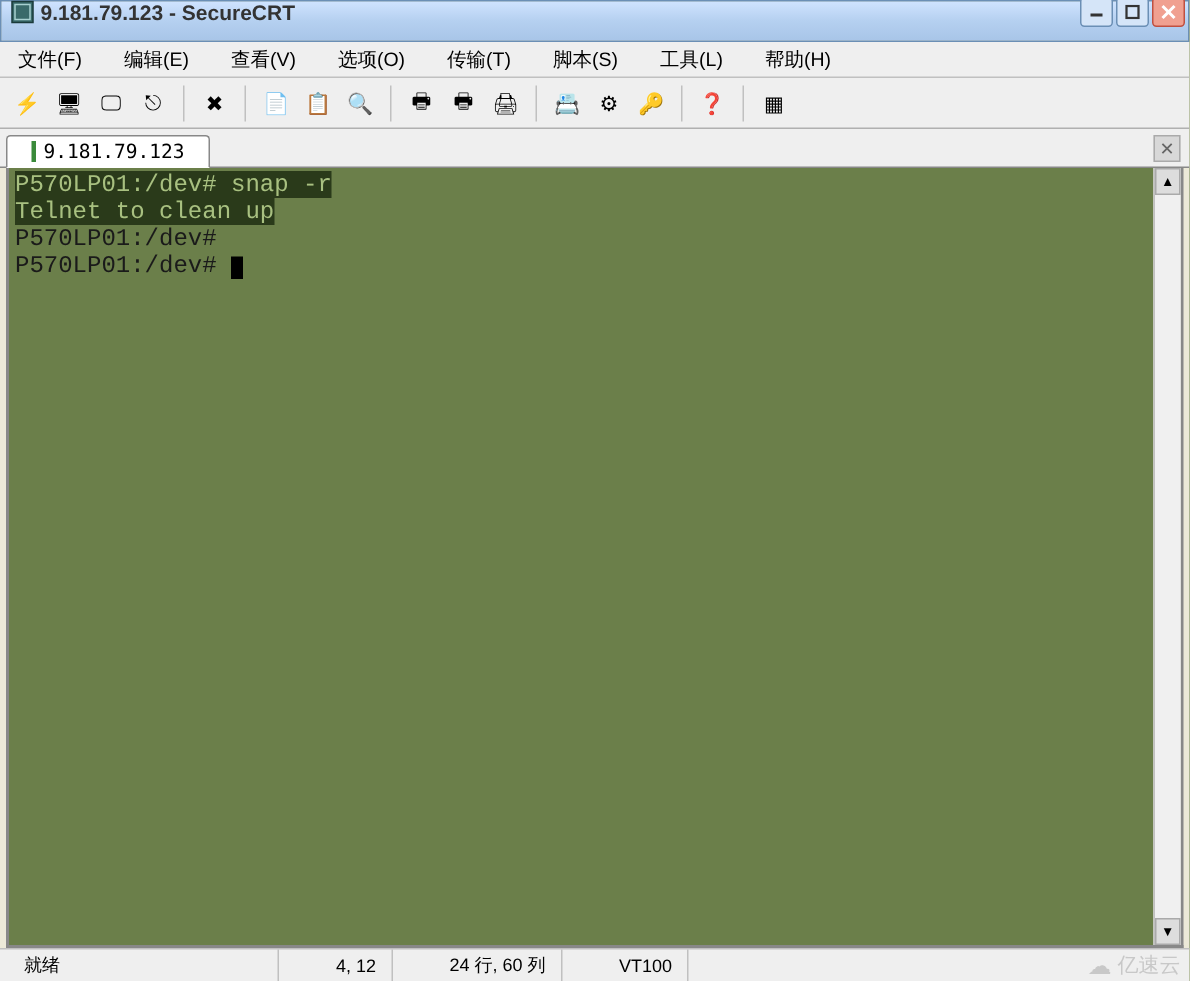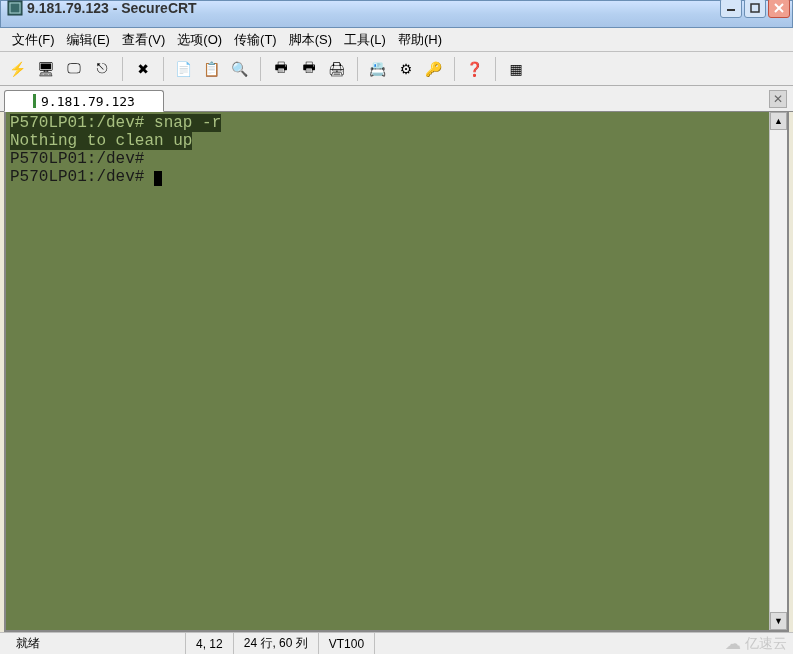--- a/index.html
+++ b/index.html
@@ -44,21 +44,21 @@
   }
   .winbtn.close { background: #f0a090; border-color: #c05040; color: #fff; font-weight: bold; }
   
   .menubar {
     height: 24px;
     background: #efefef;
     border-bottom: 1px solid #c0c0c0;
     display: flex;
     align-items: center;
     padding: 0 6px;
-    gap: 0;
+    gap: 16px;
   }
   .menubar .menu-item {
     padding: 2px 6px;
     cursor: pointer;
     font-size: 13px;
     color: #000;
   }
   
   .toolbar {
     height: 34px;
@@ -86,21 +86,21 @@
     display: flex;
     align-items: flex-end;
     padding: 0 4px;
     position: relative;
   }
   .tab {
     height: 22px;
     background: #fff;
     border: 1px solid #888;
     border-bottom: 1px solid #fff;
-    padding: 2px 28px;
+    padding: 2px 16px;
     font-size: 13px;
     font-family: "SimSun", monospace;
     display: flex; align-items: center;
     border-top-left-radius: 3px;
     border-top-right-radius: 3px;
     margin-bottom: -1px;
     cursor: pointer;
   }
   .tab .green-bar {
     width: 3px; height: 14px; background: #3a8a3a; margin-right: 5px;
@@ -163,21 +163,21 @@
   
   .statusbar {
     height: 22px;
     background: #efefef;
     border-top: 1px solid #c0c0c0;
     display: flex;
     align-items: center;
     font-size: 12px;
     padding: 0 6px;
     position: absolute;
-    bottom: 0; left: 0; right: 0;
+    bottom: 0; left: 0; right: 0; gap: 28px;
   }
   .statusbar .cell {
     padding: 0 10px;
     border-right: 1px solid #c0c0c0;
     height: 100%;
     display: flex; align-items: center;
   }
   .statusbar .cell.first { flex: 0 0 180px; border-left: none; }
   .statusbar .cell.protocol { flex: 0 0 130px; }
   .statusbar .watermark {
@@ -257,21 +257,21 @@
 
 <div class="tabbar">
   <div class="tab">
     <span class="green-bar"></span>
     <span>9.181.79.123</span>
   </div>
   <div class="tab-close">✕</div>
 </div>
 
 <div class="terminal-wrap">
-  <div class="terminal" id="terminal"><div><span class="hl">P570LP01:/dev# snap -r</span></div><div><span class="hl">Nothing to clean up</span></div><div>P570LP01:/dev#</div><div>P570LP01:/dev# <span class="cursor"></span></div></div>
+  <div class="terminal" id="terminal"><div><span class="hl">P570LP01:/dev# snap -r</span></div><div><span class="hl">Telnet to clean up</span></div><div>P570LP01:/dev#</div><div>P570LP01:/dev# <span class="cursor"></span></div></div>
   <div class="vscroll">
     <div class="arrow">▲</div>
     <div class="track"></div>
     <div class="arrow">▼</div>
   </div>
 </div>
 
 <div class="statusbar">
   <div class="cell first">就绪</div>
   <div class="cell">4, 12</div>

